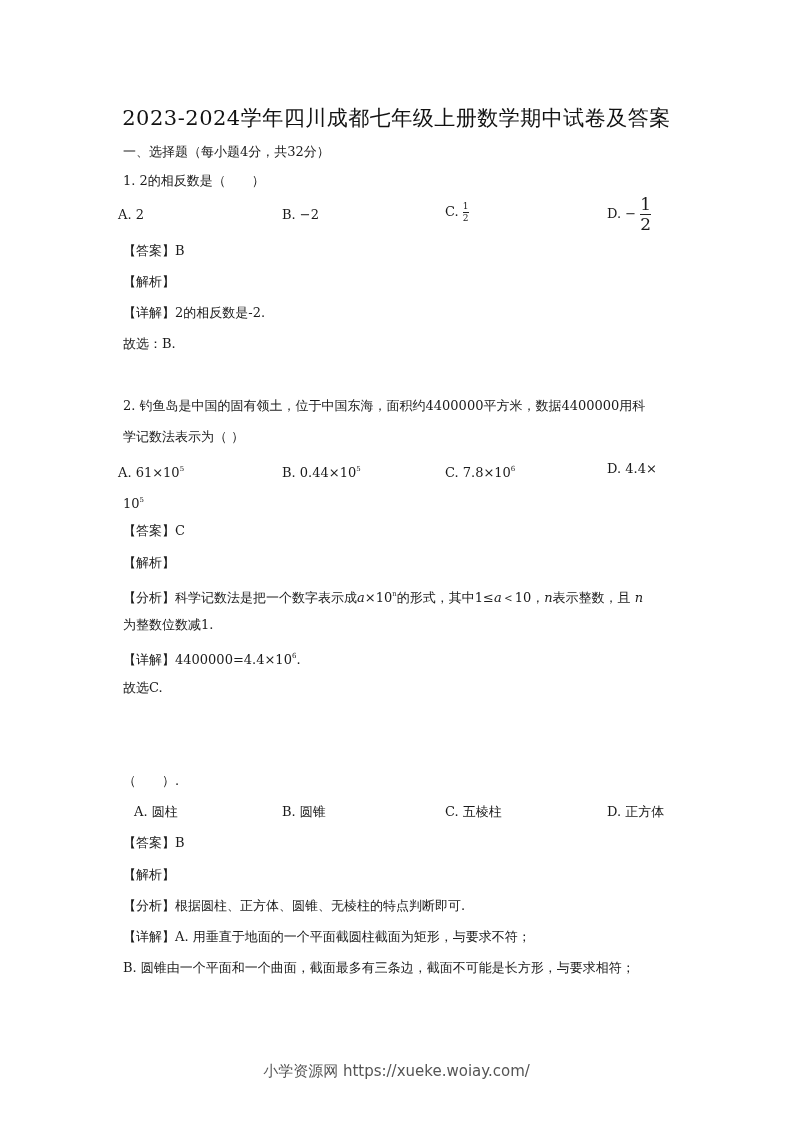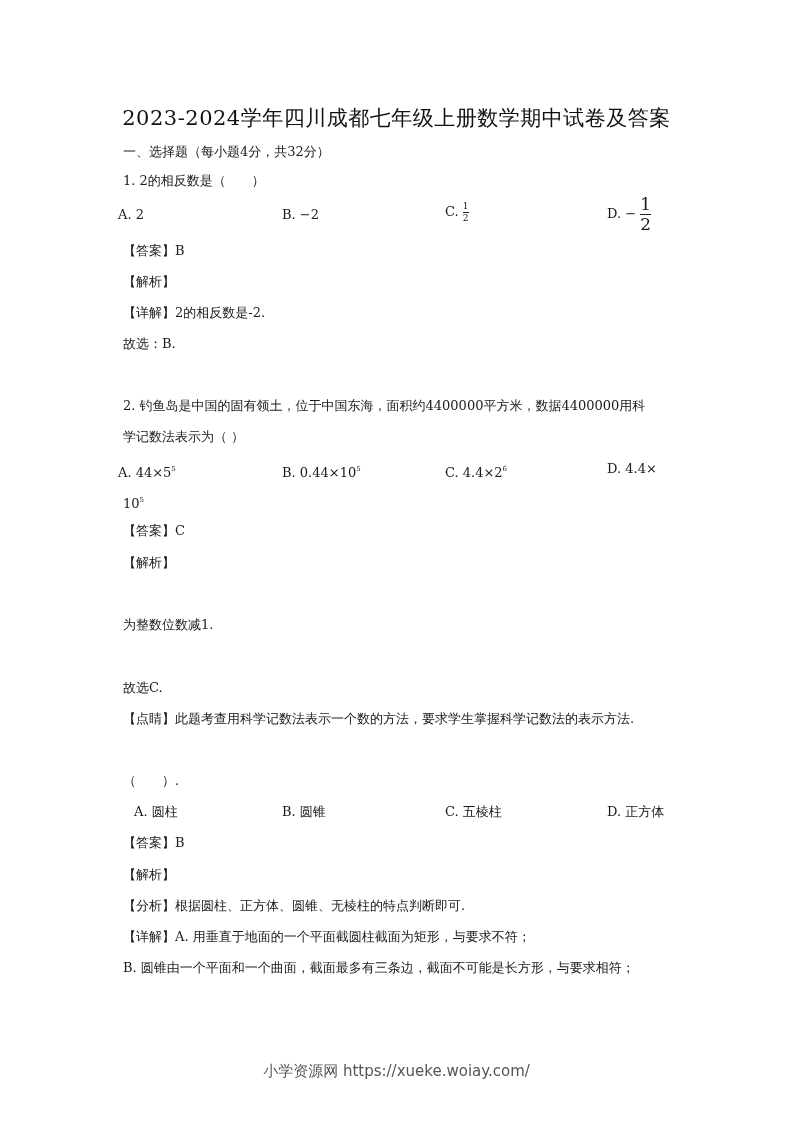--- a/index.html
+++ b/index.html
@@ -47,37 +47,42 @@
     </span>
   </div>
   <div class="line" style="top:242px">【答案】B</div>
   <div class="line" style="top:273px">【解析】</div>
   <div class="line" style="top:304px">【详解】2的相反数是-2.</div>
   <div class="line" style="top:335px">故选：B.</div>
 
   <div class="line" style="top:397px">2. 钓鱼岛是中国的固有领土，位于中国东海，面积约4400000平方米，数据4400000用科</div>
   <div class="line" style="top:428px">学记数法表示为（ ）</div>
   <div class="opt" style="top:460px; left:118px">
-    <span>A.  44×5</span><sup>5</sup>
+    <span>A.  61×10</span><sup>5</sup>
   </div>
   <div class="opt" style="top:460px; left:282px">
     <span>B.  0.44×10</span><sup>5</sup>
   </div>
   <div class="opt" style="top:460px; left:445px">
-    <span>C.  4.4×2</span><sup>6</sup>
+    <span>C.  7.8×10</span><sup>6</sup>
   </div>
   <div class="opt" style="top:460px; left:607px">D.  4.4×</div>
   <div class="line" style="top:491px">
     <span>10</span><sup>5</sup>
   </div>
   <div class="line" style="top:522px">【答案】C</div>
   <div class="line" style="top:554px">【解析】</div>
+  <div class="line" style="top:585px">
+    <span>【分析】科学记数法是把一个数字表示成</span><i class="var">a</i><span>×10</span><sup class="var">n</sup><span>的形式，其中1≤</span><i class="var">a</i><span>＜10，</span><i class="var">n</i><span>表示整数，且</span> <i class="var">n</i>
+  </div>
   <div class="line" style="top:616px">为整数位数减1.</div>
+  <div class="line" style="top:647px">
+    <span>【详解】4400000=4.4×10</span><sup>6</sup><span>.</span>
+  </div>
   <div class="line" style="top:679px">故选C.</div>
-  <div class="line" style="top:710px">【点睛】此题考查用科学记数法表示一个数的方法，要求学生掌握科学记数法的表示方法.</div>
 
   <div class="line" style="top:772px">（　　）.</div>
   <div class="opt" style="top:803px; left:134px">A.  圆柱</div>
   <div class="opt" style="top:803px; left:282px">B.  圆锥</div>
   <div class="opt" style="top:803px; left:445px">C.  五棱柱</div>
   <div class="opt" style="top:803px; left:607px">D.  正方体</div>
   <div class="line" style="top:834px">【答案】B</div>
   <div class="line" style="top:866px">【解析】</div>
   <div class="line" style="top:928px">【详解】A. 用垂直于地面的一个平面截圆柱截面为矩形，与要求不符；</div>
   <div class="line" style="top:897px">【分析】根据圆柱、正方体、圆锥、无棱柱的特点判断即可.</div>

